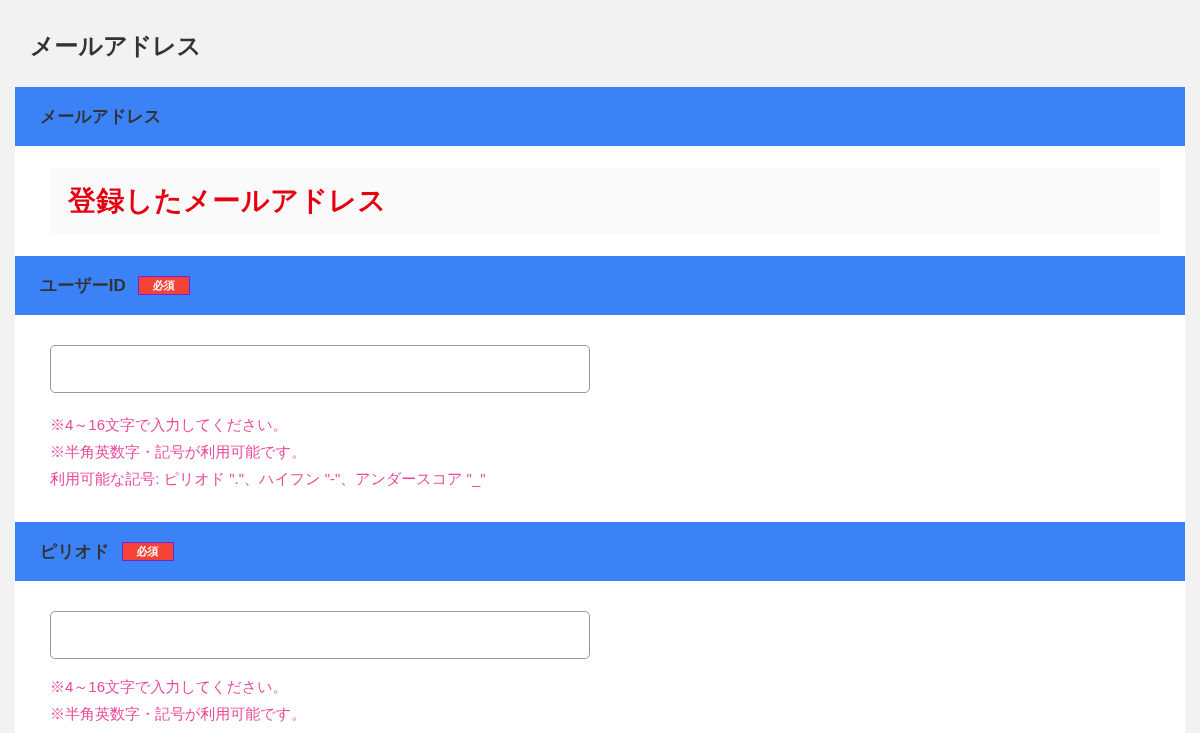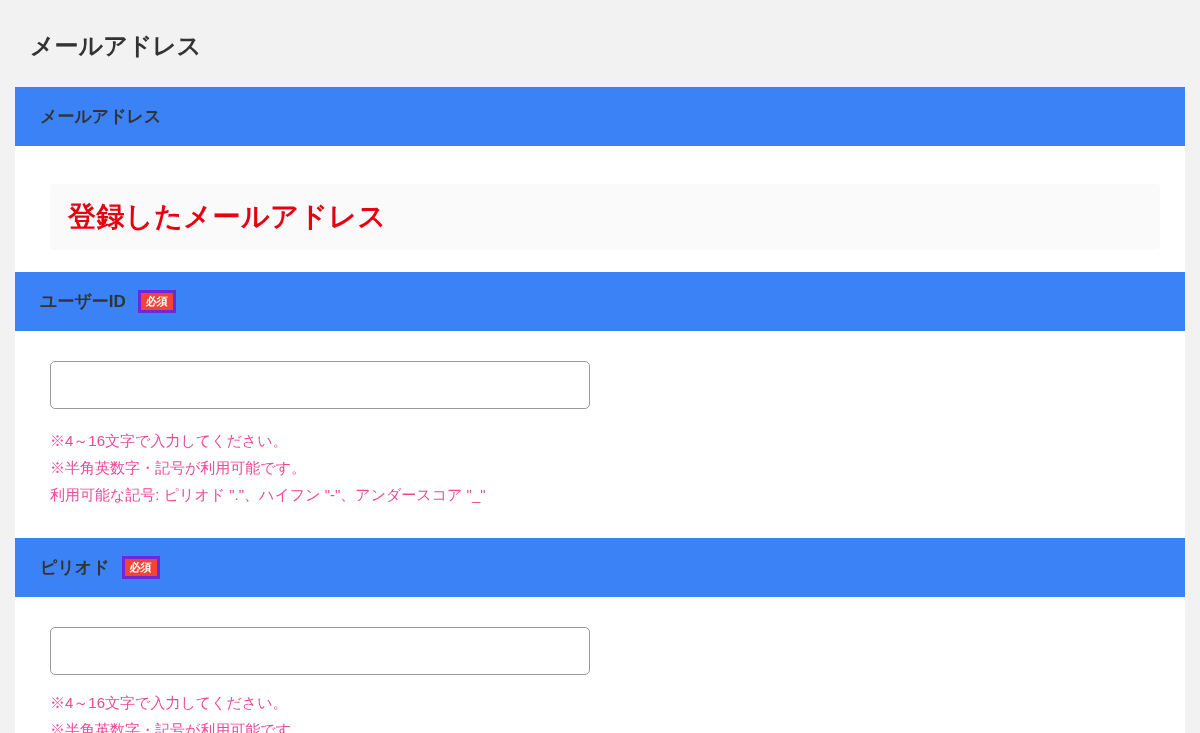--- a/index.html
+++ b/index.html
@@ -29,30 +29,30 @@
     .field-label {
       font-size: 17px;
       font-weight: bold;
       color: #333;
     }
     .required-badge {
       background: #f44336;
       color: #fff;
       font-size: 11px;
       font-weight: bold;
-      padding: 1px 5px;
-      border: 3px solid #6d28d9;
+      padding: 1px 14px;
+      border: 1px solid #6d28d9;
       line-height: 1.3;
     }
     .field-body {
       background: #fff;
       padding: 30px 25px 30px 35px;
     }
     .field-body.email-body {
-      padding: 38px 25px 22px 35px;
+      padding: 22px 25px 22px 35px;
     }
     .readonly-box {
       background: #fafafa;
       padding: 14px 18px;
       border-radius: 4px;
     }
     .readonly-text {
       color: #e60012;
       font-size: 28px;
       font-weight: bold;

